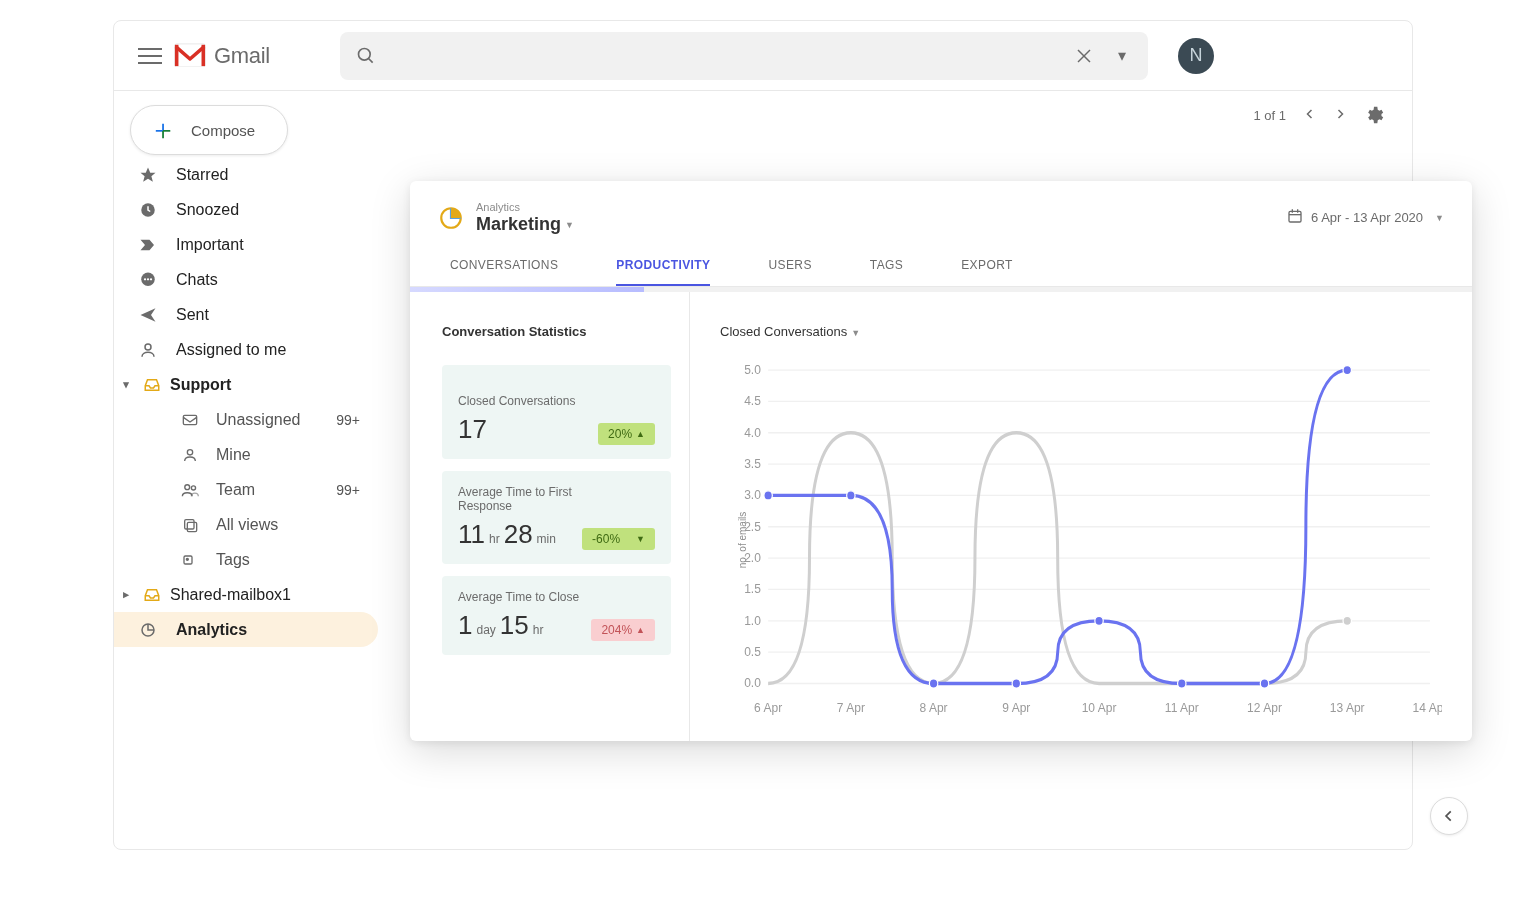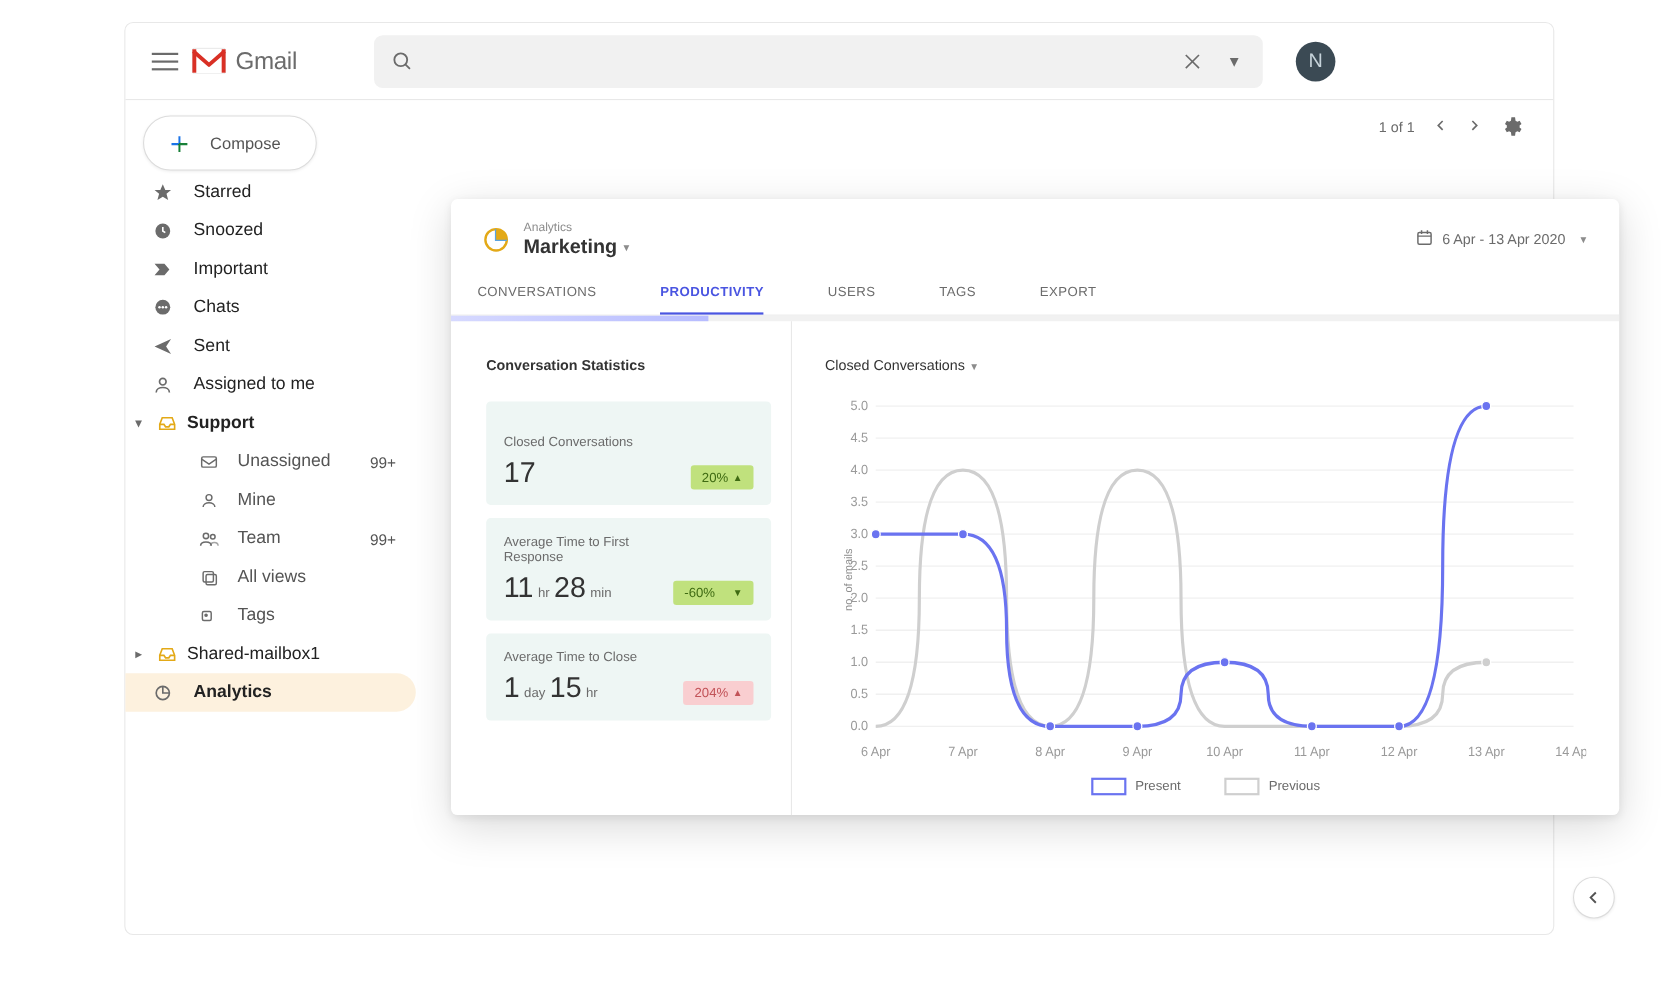--- a/index.html
+++ b/index.html
@@ -200,21 +200,21 @@
   }
   .panel-title-col { display:flex; flex-direction:column; line-height:1.15;}
   .panel-title-col .eyebrow { font-size: 11px; color: var(--gray-500);}
   .panel-title-col .main { font-size: 18px; font-weight: 600; color: #333;}
   .panel-title-col .main .tri { font-size: 9px; color: var(--gray-500); margin-left: 4px; vertical-align: middle;}
   .panel-head .spacer { flex: 1;}
   .daterange { display:flex; align-items:center; gap:8px; color: var(--gray-600); font-size: 13px;}
   .daterange .tri { font-size: 9px; color: var(--gray-500); margin-left: 4px;}
   .tabs {
     display: flex; gap: 58px;
-    padding: 24px 40px 0 24px;
+    padding: 24px 40px 0 40px;
     border-bottom: 1px solid var(--gray-200);
     font-size: 12px;
     letter-spacing: 0.4px;
     color: var(--gray-600);
   }
   .tab { padding-bottom: 12px; cursor: pointer;}
   .tab.active {
     color: var(--blue);
     border-bottom: 2px solid var(--blue);
     font-weight: 600;
@@ -228,21 +228,21 @@
     position:absolute; left:0; top:0; bottom:0;
     width: 22%;
     background: linear-gradient(to right, #d6d9ff, #b7bcff);
   }
 
   .panel-body {
     flex: 1;
     display: flex;
   }
   .stats-col {
-    width: 310px;
+    width: 280px;
     padding: 32px 18px 20px 32px;
     box-sizing: border-box;
     border-right: 1px solid var(--gray-200);
   }
   .stats-title { font-size: 13px; font-weight: 600; color: #333; margin-bottom: 26px;}
   .stat-card {
     background: #eef6f4;
     border-radius: 4px;
     padding: 14px 16px 14px 16px;
     margin-bottom: 12px;
@@ -659,24 +659,20 @@
               <circle cx="40" cy="106" r="3.5" fill="#6a73f0" stroke="#fff" stroke-width="1"></circle>
               <circle cx="108.75" cy="106" r="3.5" fill="#6a73f0" stroke="#fff" stroke-width="1"></circle>
               <circle cx="177.5" cy="250" r="3.5" fill="#6a73f0" stroke="#fff" stroke-width="1"></circle>
               <circle cx="246.25" cy="250" r="3.5" fill="#6a73f0" stroke="#fff" stroke-width="1"></circle>
               <circle cx="315" cy="202" r="3.5" fill="#6a73f0" stroke="#fff" stroke-width="1"></circle>
               <circle cx="383.75" cy="250" r="3.5" fill="#6a73f0" stroke="#fff" stroke-width="1"></circle>
               <circle cx="452.5" cy="250" r="3.5" fill="#6a73f0" stroke="#fff" stroke-width="1"></circle>
               <circle cx="521.25" cy="10" r="3.5" fill="#6a73f0" stroke="#fff" stroke-width="1"></circle>
             </svg>
         </div>
-        <div class="legend">
-          <span><span class="swatch" style="border-color:#6a73f0;"></span><span>Present</span></span>
-          <span><span class="swatch" style="border-color:#cfcfcf;"></span><span>Previous</span></span>
-        </div>
       </div>
     </div>
   </div>
 
   <div class="fab">
     <svg width="14" height="14" viewBox="0 0 24 24" fill="none" stroke="currentColor" stroke-width="3">
         <polyline points="15 4 7 12 15 20"></polyline>
       </svg>
   </div>
 </div>

